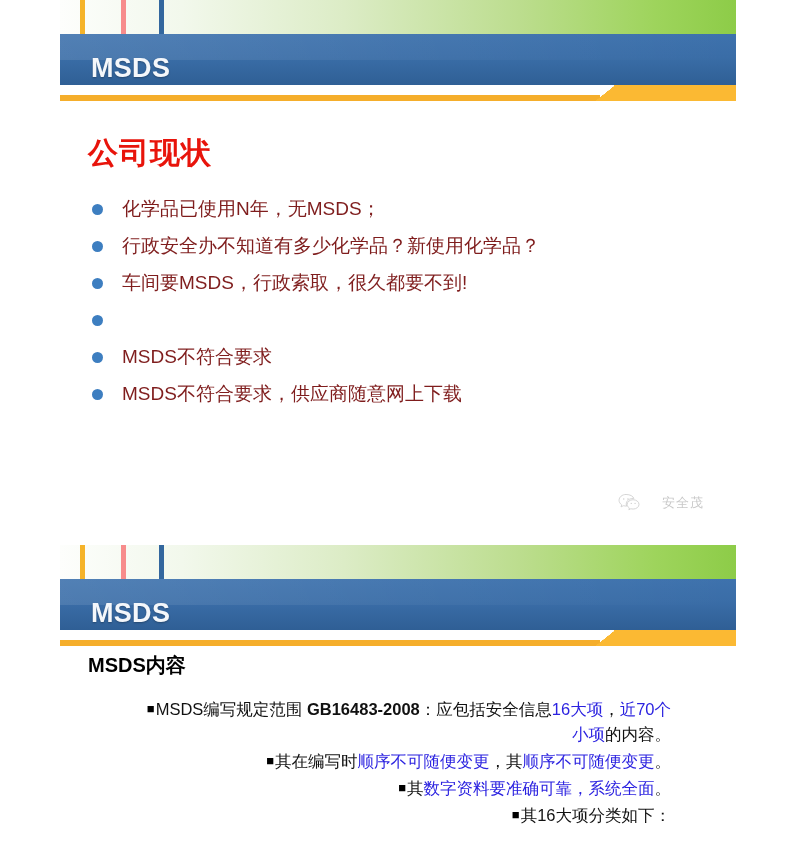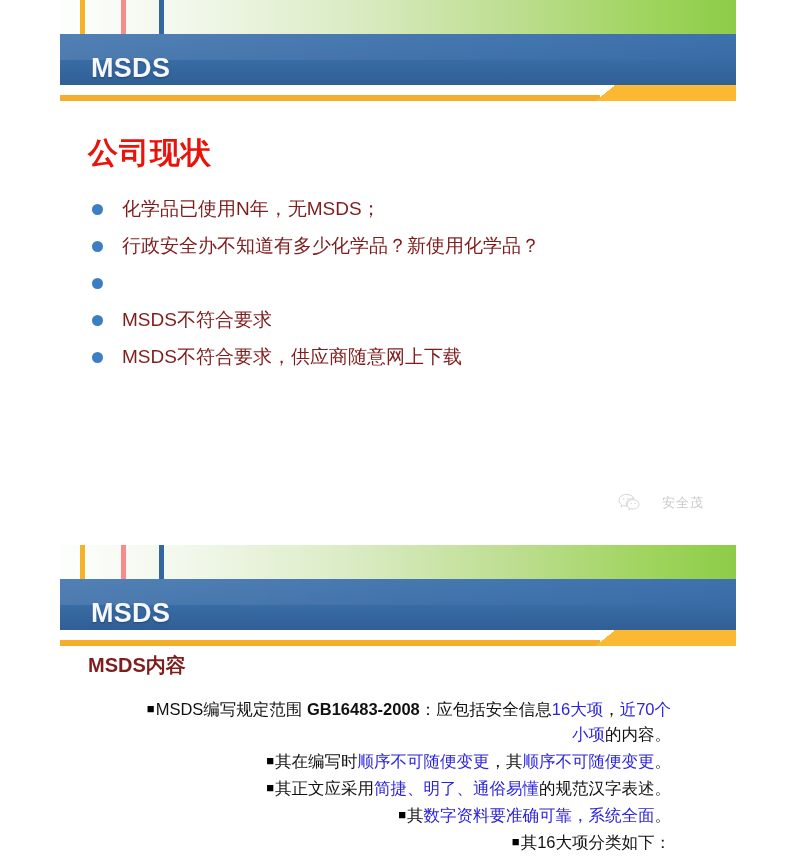--- a/index.html
+++ b/index.html
@@ -165,21 +165,21 @@
     margin-left: 16px;
   }
 
   
   .s2-title {
     position: absolute;
     left: 88px;
     top: 655px;
     font-size: 20px;
     font-weight: bold;
-    color: #7f1d1d;
+    color: #000000;
     line-height: 1;
   }
   .s2-body {
     position: absolute;
     left: 131px;
     top: 696px;
     width: 540px;
     text-align: right;
   }
   .s2-line {
@@ -222,20 +222,24 @@
       <div class="bullet">
         <span class="bullet-dot"></span>
         <span class="bullet-text">化学品已使用N年，无MSDS；</span>
       </div>
       <div class="bullet">
         <span class="bullet-dot"></span>
         <span class="bullet-text">行政安全办不知道有多少化学品？新使用化学品？</span>
       </div>
       <div class="bullet">
         <span class="bullet-dot"></span>
+        <span class="bullet-text">车间要MSDS，行政索取，很久都要不到!</span>
+      </div>
+      <div class="bullet">
+        <span class="bullet-dot"></span>
       </div>
       <div class="bullet">
         <span class="bullet-dot"></span>
         <span class="bullet-text">MSDS不符合要求</span>
       </div>
       <div class="bullet">
         <span class="bullet-dot"></span>
         <span class="bullet-text">MSDS不符合要求，供应商随意网上下载</span>
       </div>
     </div>
@@ -269,16 +273,15 @@
     <div class="hdr-orange-thin"></div>
     <div class="hdr-orange-wedge"></div>
     <div class="hdr-orange-thick"></div>
   </div>
 </div>
 
 <div class="s2-title">MSDS内容</div>
 <div class="s2-body" id="s2-lines">
     <div class="s2-line"><span class="sq">■</span><span>MSDS编写规定范围 </span><span class="bold">GB16483-2008</span><span>：应包括安全信息</span><span class="blue">16大项</span><span>，</span><span class="blue">近70个小项</span><span>的内容。</span></div>
     <div class="s2-line"><span class="sq">■</span><span>其在编写时</span><span class="blue">顺序不可随便变更</span><span>，其</span><span class="blue">顺序不可随便变更</span><span>。</span></div>
-    <div class="s2-line"><span class="sq">■</span><span>其正文应采用</span><span class="blue">简捷、明了、通俗易懂</span><span>的规范汉字表述。</span></div>
     <div class="s2-line"><span class="sq">■</span><span>其</span><span class="blue">数字资料要准确可靠，系统全面</span><span>。</span></div>
     <div class="s2-line"><span class="sq">■</span><span>其16大项分类如下：</span></div>
   </div>
 
 </body></html>

